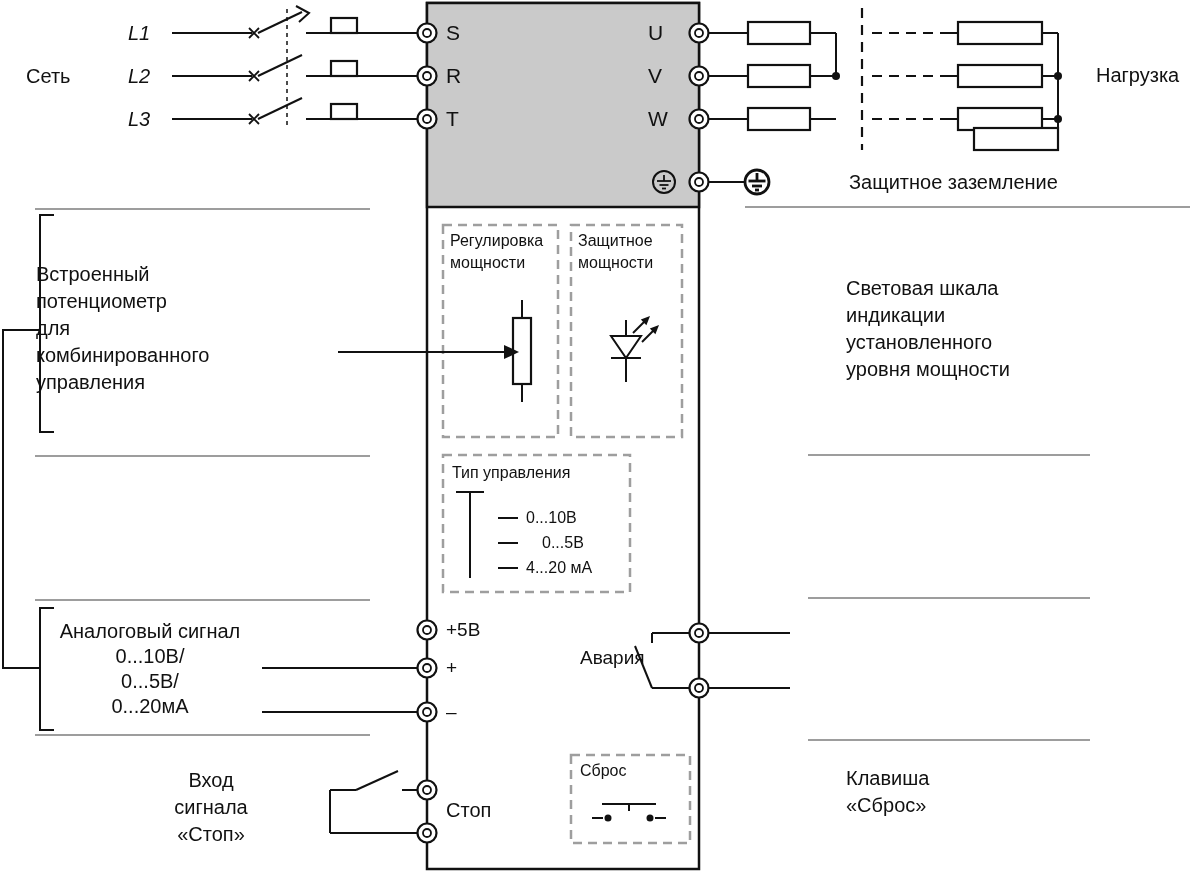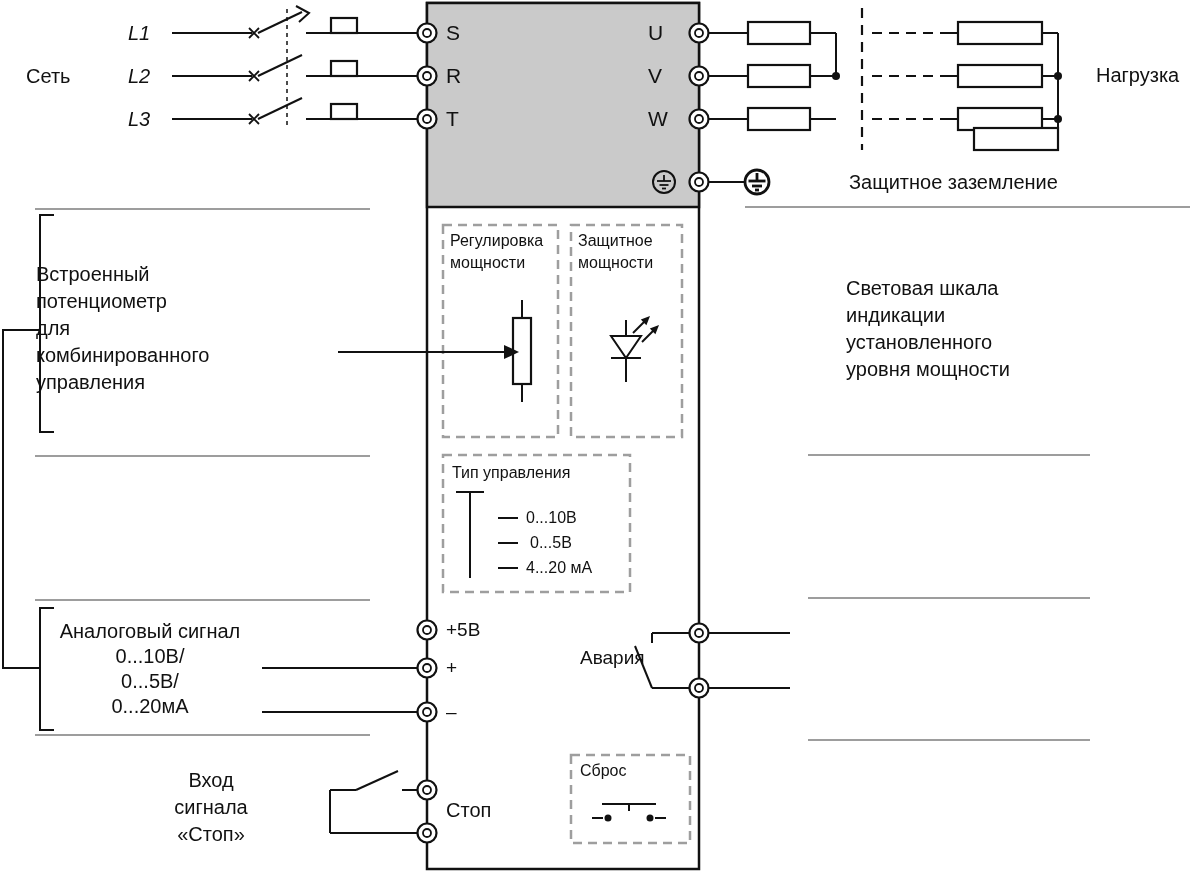--- a/index.html
+++ b/index.html
@@ -281,21 +281,21 @@
 
   <div class="lbl s20" style="left:1096px; top:62px;">Нагрузка</div>
   <div class="lbl s20" style="left:849px; top:169px;">Защитное заземление</div>
 
   <div class="lbl s17" style="left:450px; top:230px;">Регулировка
 мощности</div>
   <div class="lbl s17" style="left:578px; top:230px;">Защитное
 мощности</div>
   <div class="lbl s17" style="left:452px; top:462px;">Тип управления</div>
   <div class="lbl s17" style="left:526px; top:507px;">0...10В</div>
-  <div class="lbl s17" style="left:530px; top:532px;">0...5В</div>
+  <div class="lbl s17" style="left:542px; top:532px;">0...5В</div>
   <div class="lbl s17" style="left:526px; top:557px;">4...20 мА</div>
   <div class="lbl s17" style="left:580px; top:760px;">Сброс</div>
 
   <div class="lbl" style="left:446px; top:617px;text-align:center;">+5В</div>
   <div class="lbl" style="left:446px; top:655px;">+</div>
   <div class="lbl" style="left:446px; top:699px;">–</div>
   <div class="lbl s20" style="left:446px; top:797px;">Стоп</div>
   <div class="lbl ra" style="left:580px; top:645px; width:80px;">Авария</div>
 
   <div class="lbl s20 ra" style="left:36px; top:261px; width:222px;">Встроенный
@@ -308,14 +308,16 @@
 0...5В/
 0...20мА</div>
   <div class="lbl s20 ca" style="left:152px; top:767px; width:118px;">Вход
 сигнала
 «Стоп»</div>
 
   <div class="lbl s20" style="left:846px; top:275px;">Световая шкала
 индикации
 установленного
 уровня мощности</div>
+  <div class="lbl s20" style="left:846px; top:765px;">Клавиша
+«Сброс»</div>
 
 </div>
 
 </body></html>

